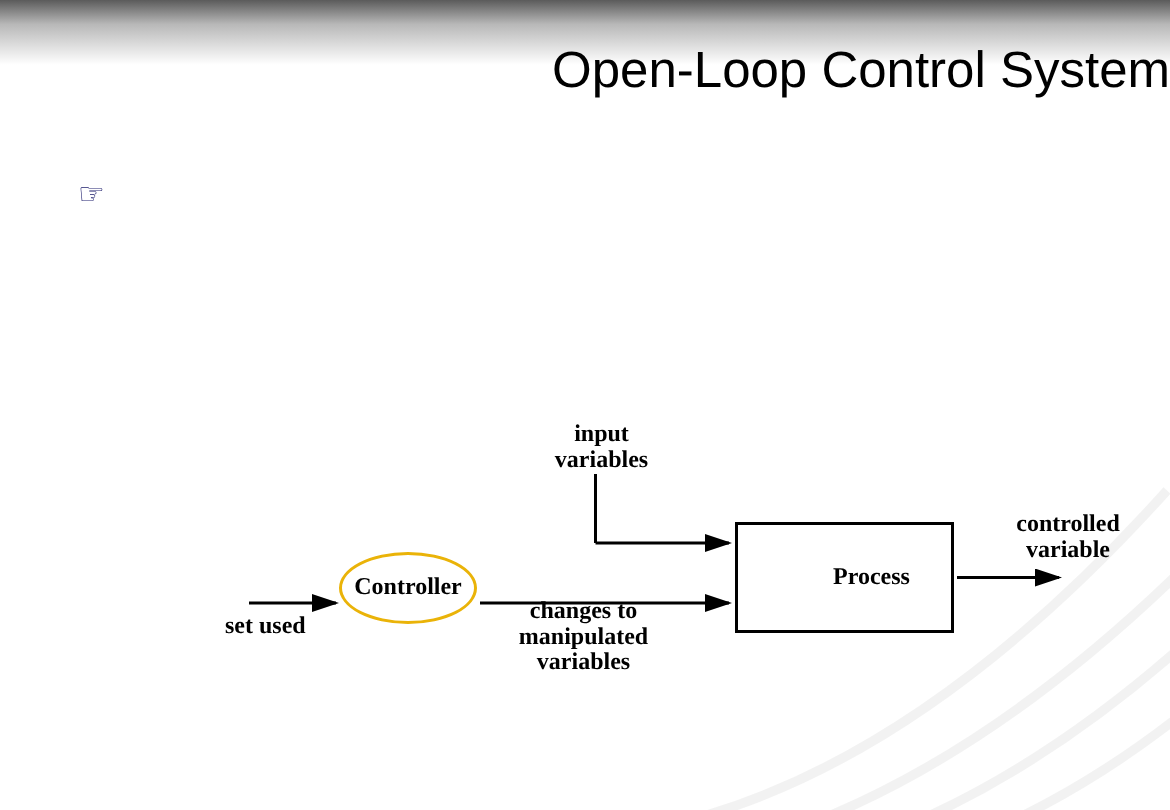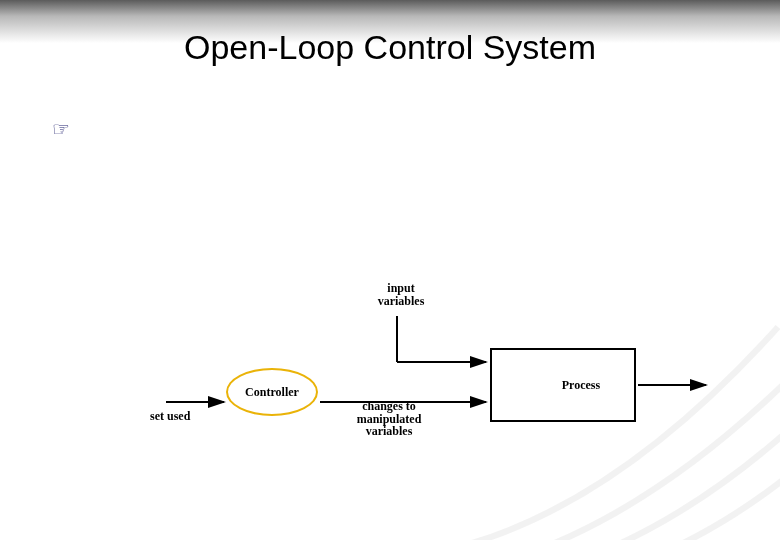--- a/index.html
+++ b/index.html
@@ -5,21 +5,21 @@
   * { box-sizing: border-box; margin: 0; padding: 0; }
   body {
     width: 780px;
     height: 540px;
     font-family: Arial, Helvetica, sans-serif;
     background: linear-gradient(to bottom, #5b5b5b 0%, #b8b8b8 3%, #ffffff 8%, #ffffff 100%);
     position: relative;
     overflow: hidden;
   }
   .title {
-    text-align: center;
+    text-align: right;
     font-size: 34px;
     font-weight: normal;
     color: #000;
     padding-top: 28px;
   }
   .bullet-row {
     display: flex;
     align-items: flex-start;
     margin-top: 48px;
     padding-left: 52px;
@@ -41,21 +41,21 @@
     position: absolute;
     left: 0;
     top: 0;
     width: 780px;
     height: 540px;
     pointer-events: none;
   }
   .d-label {
     position: absolute;
     font-family: 'Times New Roman', Times, serif;
-    font-size: 12px;
+    font-size: 16px;
     font-weight: bold;
     color: #000;
     text-align: center;
     line-height: 1.05;
   }
   .controller-ellipse {
     position: absolute;
     left: 226px;
     top: 368px;
     width: 92px;
@@ -139,14 +139,15 @@
   </div>
 
   <div class="d-label" style="left:366px; top:282px; width:70px;">input<br>variables</div>
 
   <div class="d-label" style="left:337px; top:400px; width:104px;">changes to<br>manipulated<br>variables</div>
 
   <div class="process-rect">
     <span class="d-label" style="position:static;">Process</span>
   </div>
 
+  <div class="d-label" style="left:670px; top:342px; width:84px;">controlled<br>variable</div>
 
 </div>
 
 </body></html>

